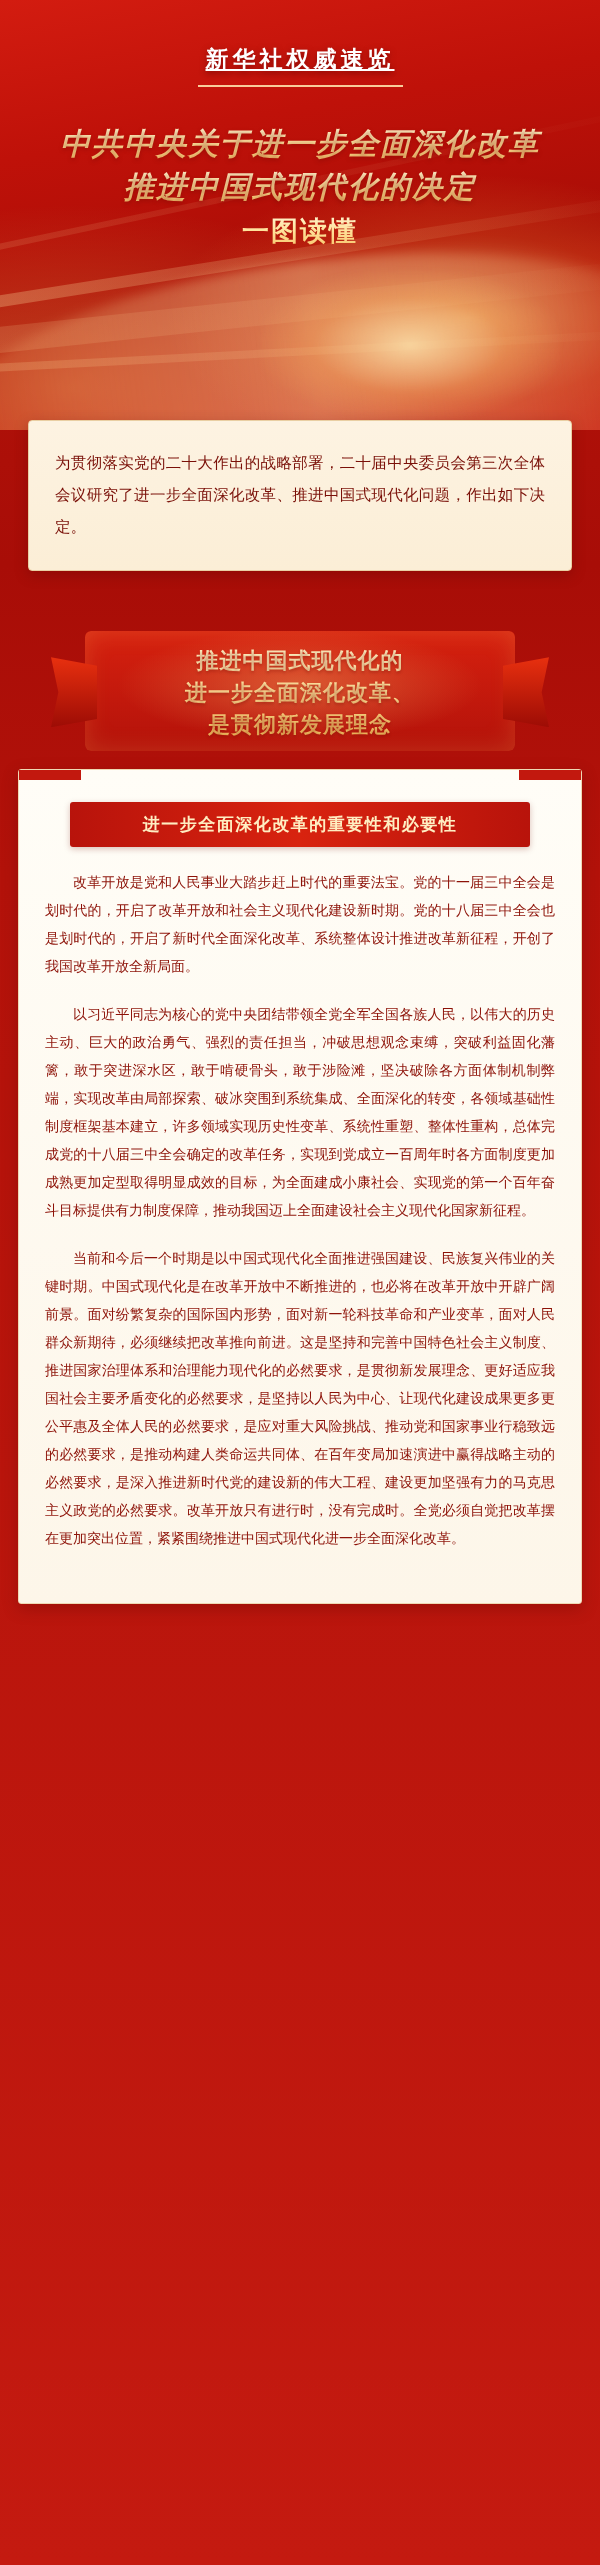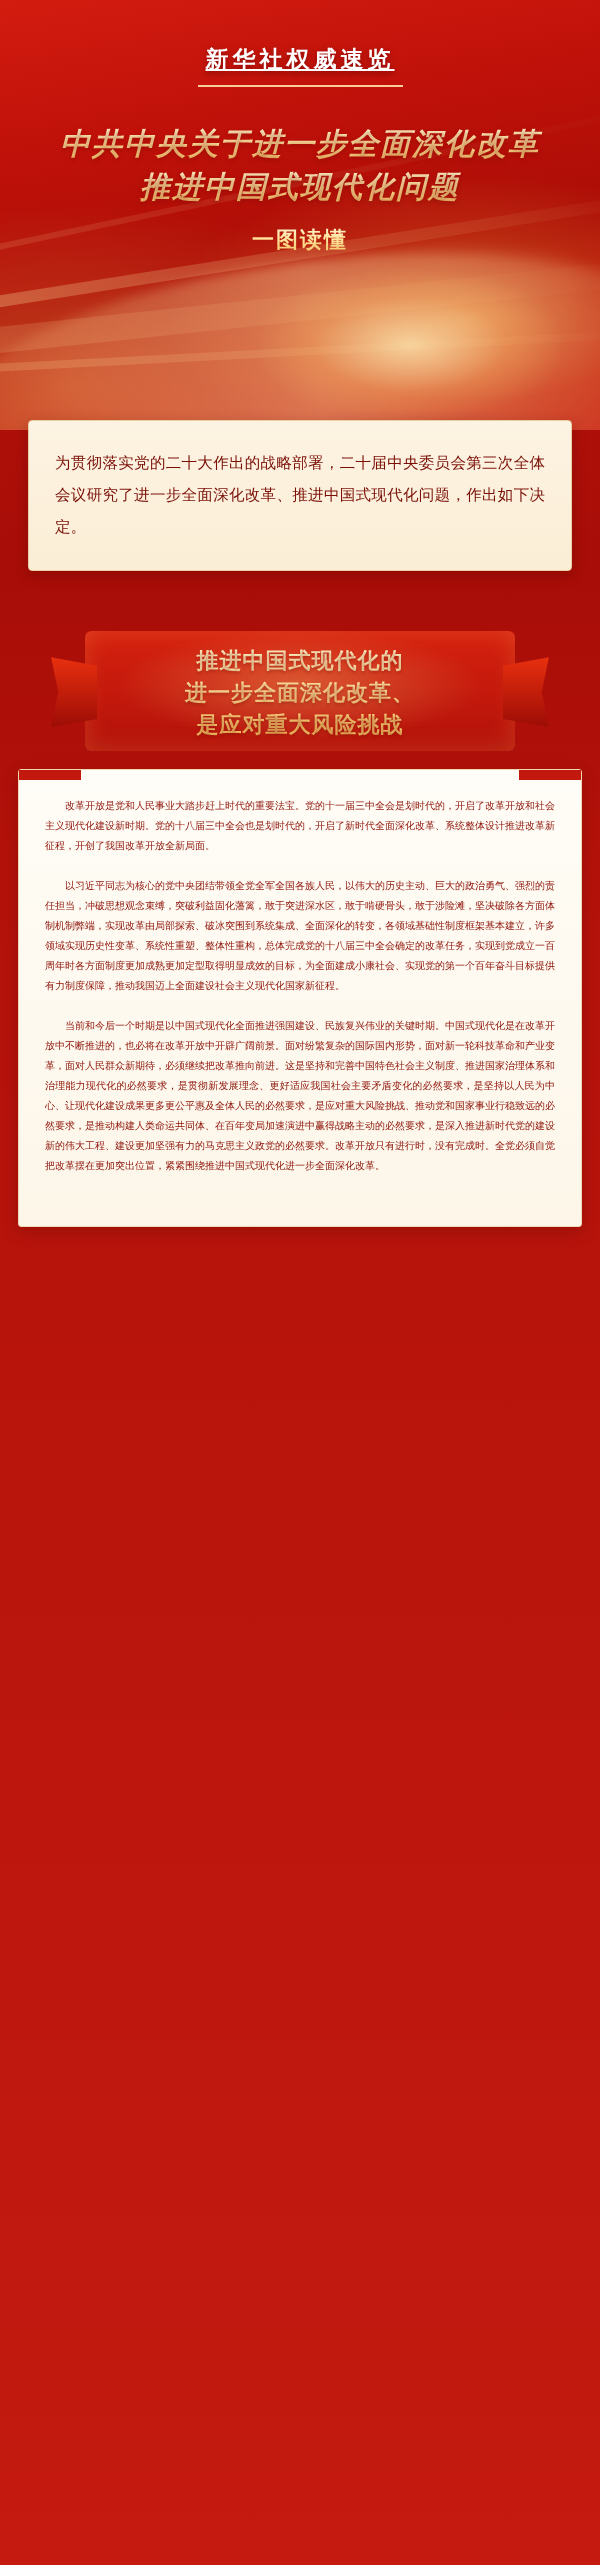--- a/index.html
+++ b/index.html
@@ -85,22 +85,22 @@
   .main-title .l1, .main-title .l2 {
     font-size: 30px;
     background: linear-gradient(180deg, #fff6d8 0%, #ffe29a 48%, #f6c063 100%);
     -webkit-background-clip: text;
     background-clip: text;
     color: transparent;
     text-shadow: 0 2px 4px rgba(110,10,0,0.35);
     font-style: italic;
   }
   .main-title .l3 {
-    font-size: 22px;
-    margin-top: 16px;
+    font-size: 27px;
+    margin-top: 4px;
     background: linear-gradient(180deg, #fff6d8 0%, #ffe29a 48%, #f6c063 100%);
     -webkit-background-clip: text;
     background-clip: text;
     color: transparent;
   }
 
   
   .intro-wrap {
     position: relative;
     padding: 12px 28px;
@@ -205,21 +205,21 @@
   .sub-banner span {
     color: #ffeec2;
     font-size: 17px;
     font-weight: bold;
     letter-spacing: 1.5px;
   }
 
   .body-text p {
     margin: 0 0 20px 0;
     color: #8d1208;
-    font-size: 10px;
+    font-size: 14px;
     line-height: 2.0;
     text-align: justify;
     text-indent: 2em;
   }
   .body-text p:last-child { margin-bottom: 16px; }
 </style>
 </head>
 <body>
 
 <div class="page">
@@ -231,46 +231,49 @@
     <div class="ray r3"></div>
     <div class="swoosh"></div>
     <div class="glow"></div>
 
     <div class="brand-bar">
       <div class="brand-title">新华社权威速览</div>
     </div>
 
     <div class="main-title">
       <div class="l1">中共中央关于进一步全面深化改革</div>
-      <div class="l2">推进中国式现代化问题</div>
+      <div class="l2">推进中国式现代化的决定</div>
       <div class="l3">一图读懂</div>
     </div>
   </div>
 
   <div class="intro-wrap">
     <div class="intro-card">
       <p>为贯彻落实党的二十大作出的战略部署，二十届中央委员会第三次全体会议研究了进一步全面深化改革、推进中国式现代化问题，作出如下决定。</p>
     </div>
   </div>
 
   <div class="section">
     <div class="section-head">
       <div class="ribbon"></div>
       <div class="section-title">
         <div>推进中国式现代化的</div>
         <div>进一步全面深化改革、</div>
-        <div>是应对重大风险挑战</div>
+        <div>是贯彻新发展理念</div>
       </div>
     </div>
 
     <div class="content-wrap">
       <div class="content-card">
         <div class="corner-mark"></div>
         <div class="corner-mark right"></div>
 
+        <div class="sub-banner">
+          <span>进一步全面深化改革的重要性和必要性</span>
+        </div>
 
         <div class="body-text">
           <p>改革开放是党和人民事业大踏步赶上时代的重要法宝。党的十一届三中全会是划时代的，开启了改革开放和社会主义现代化建设新时期。党的十八届三中全会也是划时代的，开启了新时代全面深化改革、系统整体设计推进改革新征程，开创了我国改革开放全新局面。</p>
           <p>以习近平同志为核心的党中央团结带领全党全军全国各族人民，以伟大的历史主动、巨大的政治勇气、强烈的责任担当，冲破思想观念束缚，突破利益固化藩篱，敢于突进深水区，敢于啃硬骨头，敢于涉险滩，坚决破除各方面体制机制弊端，实现改革由局部探索、破冰突围到系统集成、全面深化的转变，各领域基础性制度框架基本建立，许多领域实现历史性变革、系统性重塑、整体性重构，总体完成党的十八届三中全会确定的改革任务，实现到党成立一百周年时各方面制度更加成熟更加定型取得明显成效的目标，为全面建成小康社会、实现党的第一个百年奋斗目标提供有力制度保障，推动我国迈上全面建设社会主义现代化国家新征程。</p>
           <p>当前和今后一个时期是以中国式现代化全面推进强国建设、民族复兴伟业的关键时期。中国式现代化是在改革开放中不断推进的，也必将在改革开放中开辟广阔前景。面对纷繁复杂的国际国内形势，面对新一轮科技革命和产业变革，面对人民群众新期待，必须继续把改革推向前进。这是坚持和完善中国特色社会主义制度、推进国家治理体系和治理能力现代化的必然要求，是贯彻新发展理念、更好适应我国社会主要矛盾变化的必然要求，是坚持以人民为中心、让现代化建设成果更多更公平惠及全体人民的必然要求，是应对重大风险挑战、推动党和国家事业行稳致远的必然要求，是推动构建人类命运共同体、在百年变局加速演进中赢得战略主动的必然要求，是深入推进新时代党的建设新的伟大工程、建设更加坚强有力的马克思主义政党的必然要求。改革开放只有进行时，没有完成时。全党必须自觉把改革摆在更加突出位置，紧紧围绕推进中国式现代化进一步全面深化改革。</p>
         </div>
       </div>
     </div>
   </div>
 

